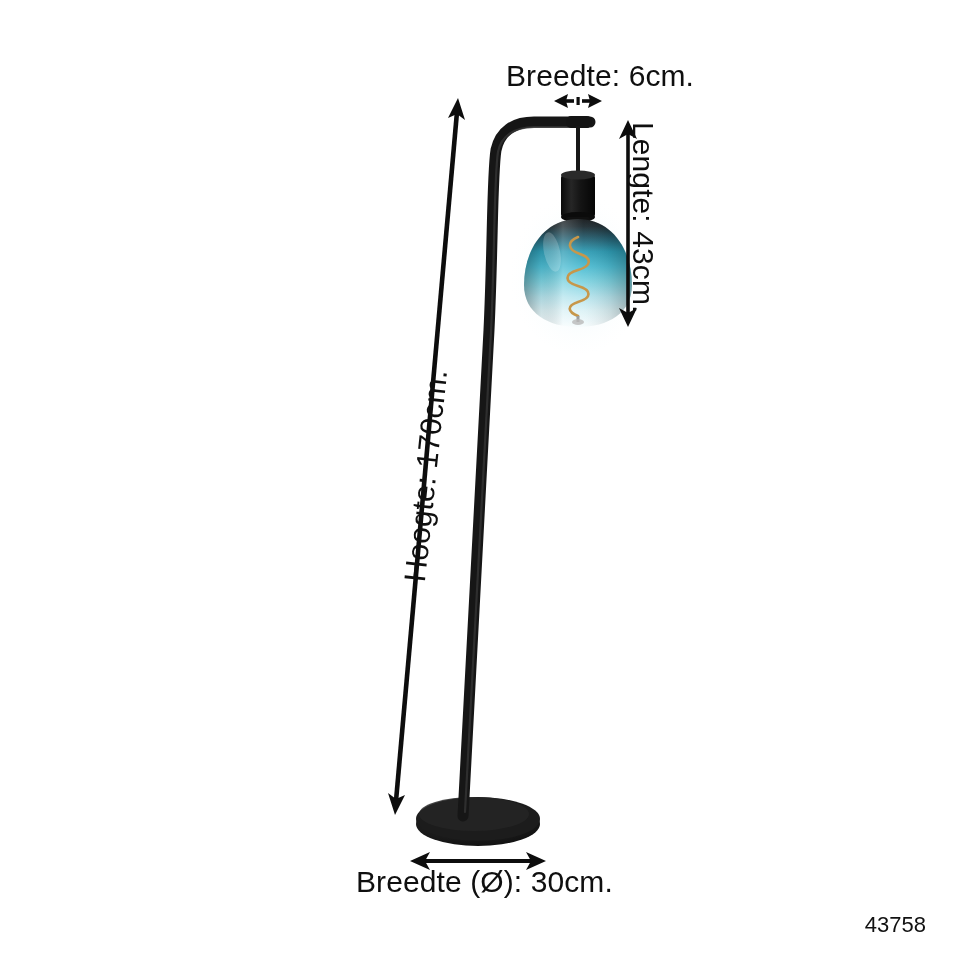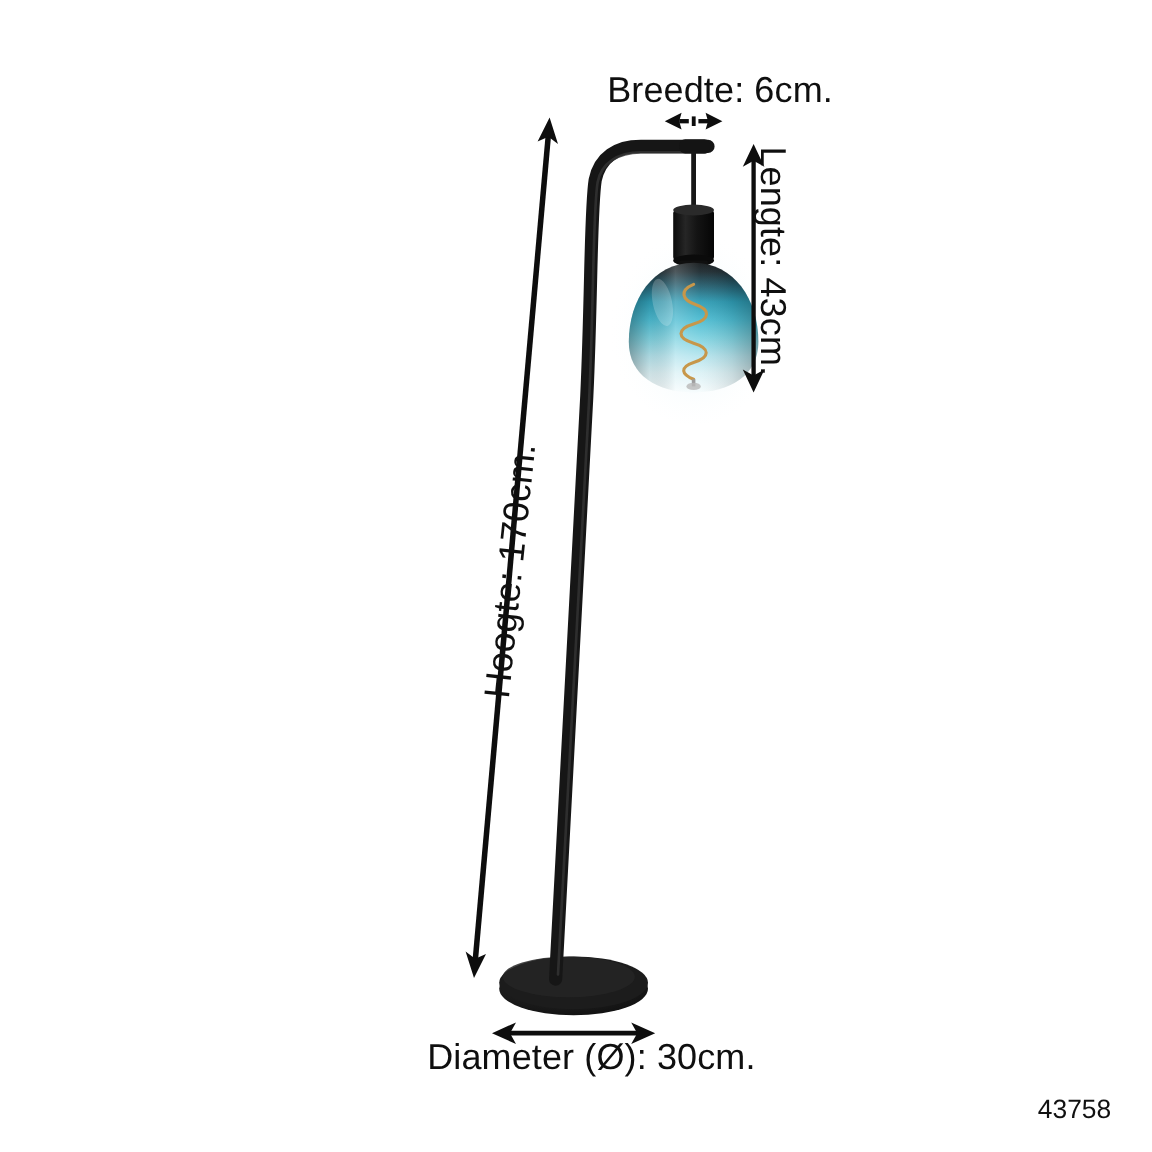--- a/index.html
+++ b/index.html
@@ -208,17 +208,17 @@
       <path d="M 546 861 L 526 852 L 531 861 L 526 870 Z" fill="#0d0d0d"></path>
     </g>
   </svg>
 
   <div class="dim-label" id="label-breedte">Breedte: 6cm.</div>
 
   <div class="dim-label" id="label-lengte">Lengte: 43cm.</div>
 
   <div class="dim-label" id="label-hoogte">Hoogte: 170cm.</div>
 
-  <div class="dim-label" id="label-diameter">Diameter (Ø): 30cm.</div>
+  <div class="dim-label" id="label-diameter">Breedte (Ø): 30cm.</div>
 
   <div id="product-code">43758</div>
 
 </div>
 
 </body></html>

